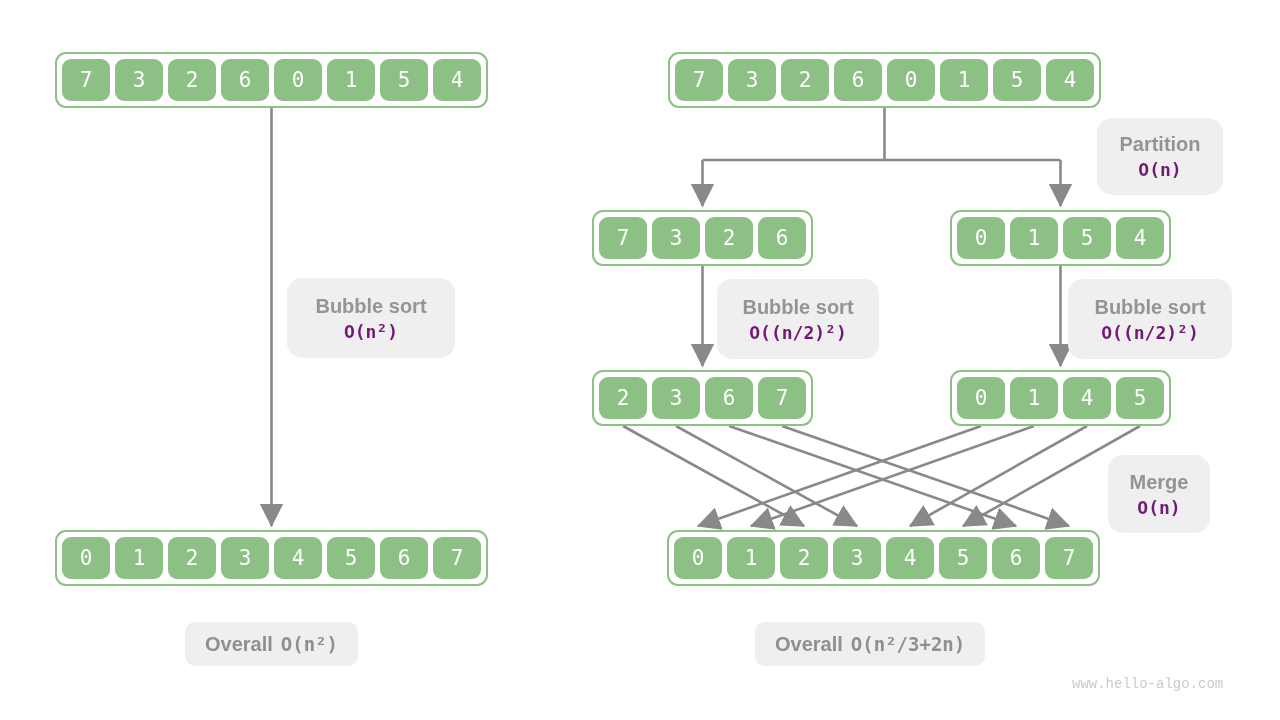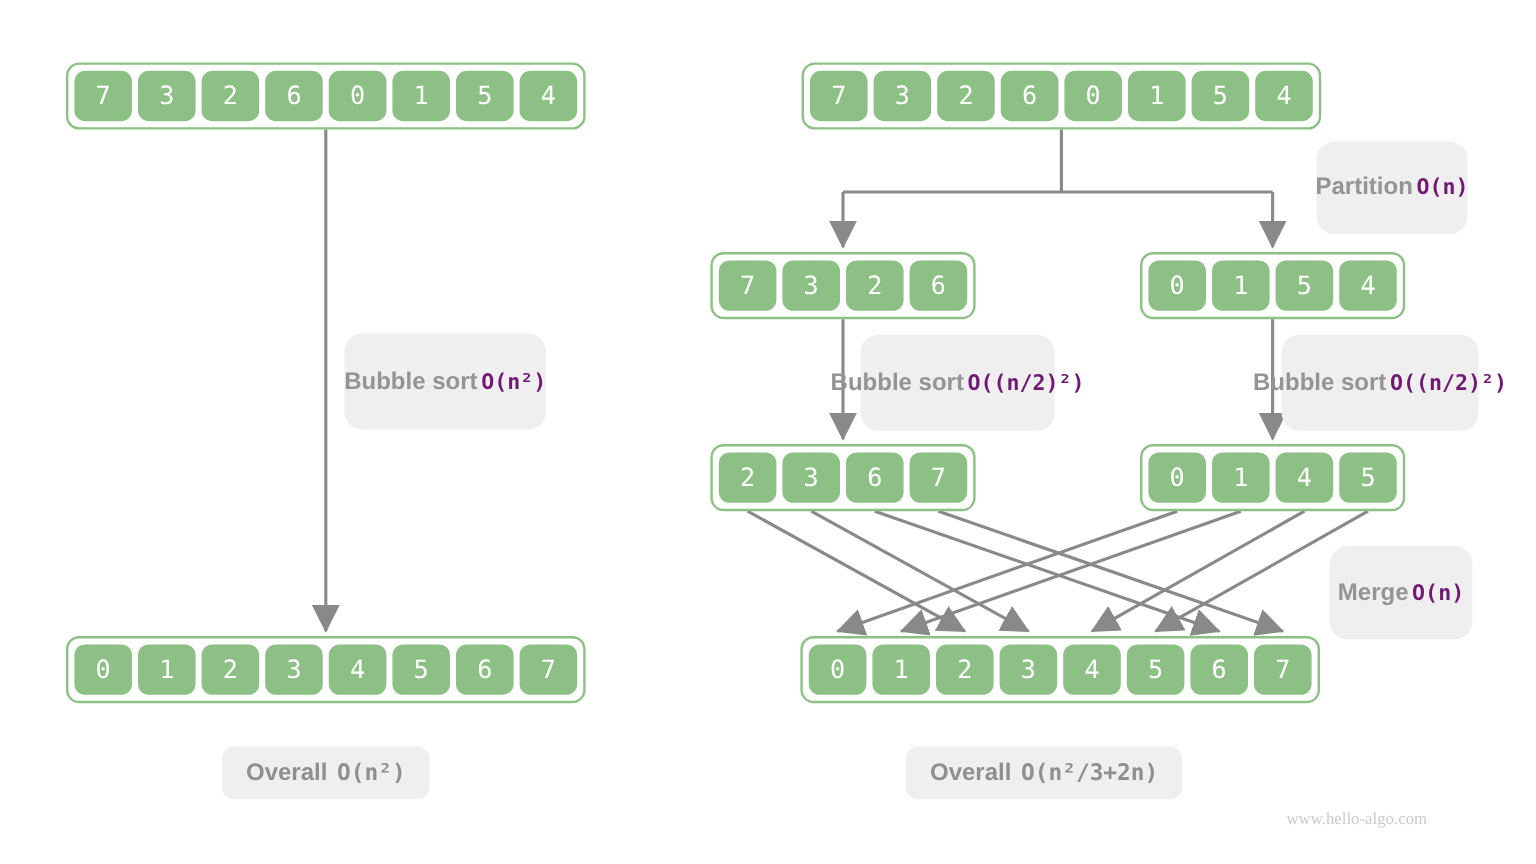--- a/index.html
+++ b/index.html
@@ -11,35 +11,35 @@
     position:absolute;display:flex;gap:5px;background:#ffffff;
     border:2px solid #8CC084;border-radius:11px;padding:5px;box-sizing:border-box;
   }
   .cell{
     width:48px;height:42px;border-radius:9px;background:#8CC084;color:#ffffff;
     display:flex;align-items:center;justify-content:center;
     font-family:"DejaVu Sans Mono",monospace;font-size:21px;
   }
   .labelbox{
     position:absolute;background:#EFEFEF;border-radius:15px;color:#949494;
-    display:flex;flex-direction:row;align-items:center;justify-content:center;
+    display:flex;flex-direction:column;align-items:center;justify-content:center;
     gap:3px;box-sizing:border-box;white-space:nowrap;
   }
   .labelbox .t{font-weight:bold;font-size:20px;}
   .labelbox .c{font-family:"DejaVu Sans Mono",monospace;font-weight:600;font-size:18px;color:#701a75;}
   .overall{
     position:absolute;background:#EFEFEF;border-radius:10px;color:#8f8f8f;
     display:flex;align-items:center;justify-content:center;gap:8px;
     height:44px;padding:14px 20px;box-sizing:border-box;white-space:nowrap;
   }
   .overall .t{font-weight:bold;font-size:20px;}
   .overall .c{font-family:"DejaVu Sans Mono",monospace;font-weight:600;font-size:19px;}
   .wm{
     position:absolute;left:1072px;top:676px;
-    font-family:Liberation Serif, serif;font-size:14px;color:#cbcbcb;
+    font-family:Liberation Mono, monospace;font-size:14px;color:#cbcbcb;
   }
   #arrows{position:absolute;left:0;top:0;width:1280px;height:720px;pointer-events:none;}
 </style>
 </head>
 <body>
 
 <svg id="arrows">
   <defs>
     <marker id="arw" markerWidth="10" markerHeight="9" refX="8.5" refY="4.5" orient="auto">
       <polygon points="0,0 9,4.5 0,9" fill="#898989"></polygon>
@@ -140,21 +140,21 @@
     <div class="cell">7</div>
   </div>
 
 <div class="array" style="left:950px;top:370px" id="r-srt-r">
     <div class="cell">0</div>
     <div class="cell">1</div>
     <div class="cell">4</div>
     <div class="cell">5</div>
   </div>
 
-<div class="labelbox" style="left:1108px;top:455px;width:119px;height:78px">
+<div class="labelbox" style="left:1108px;top:455px;width:102px;height:78px">
   <span class="t">Merge</span>
   <span class="c">O(n)</span>
 </div>
 
 <div class="array" style="left:667px;top:530px" id="r-out">
     <div class="cell">0</div>
     <div class="cell">1</div>
     <div class="cell">2</div>
     <div class="cell">3</div>
     <div class="cell">4</div>

